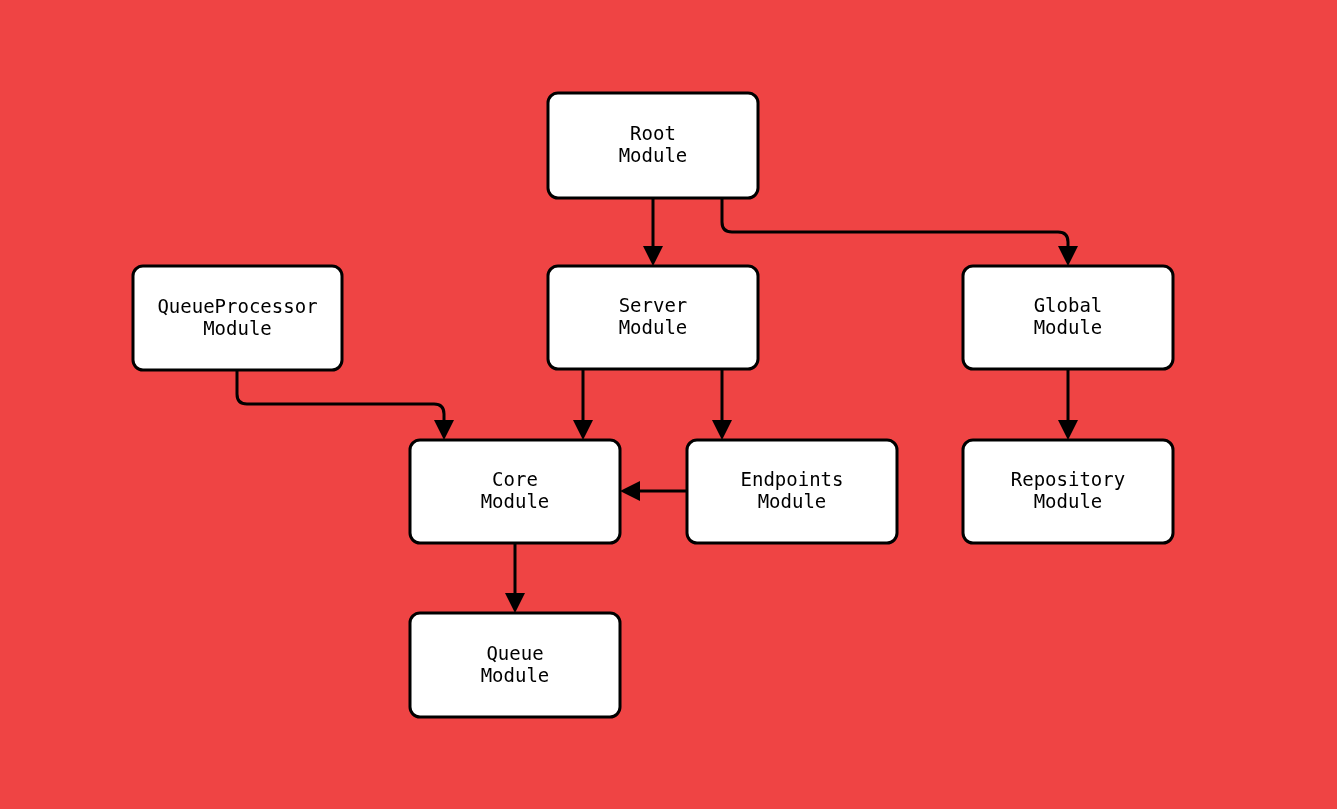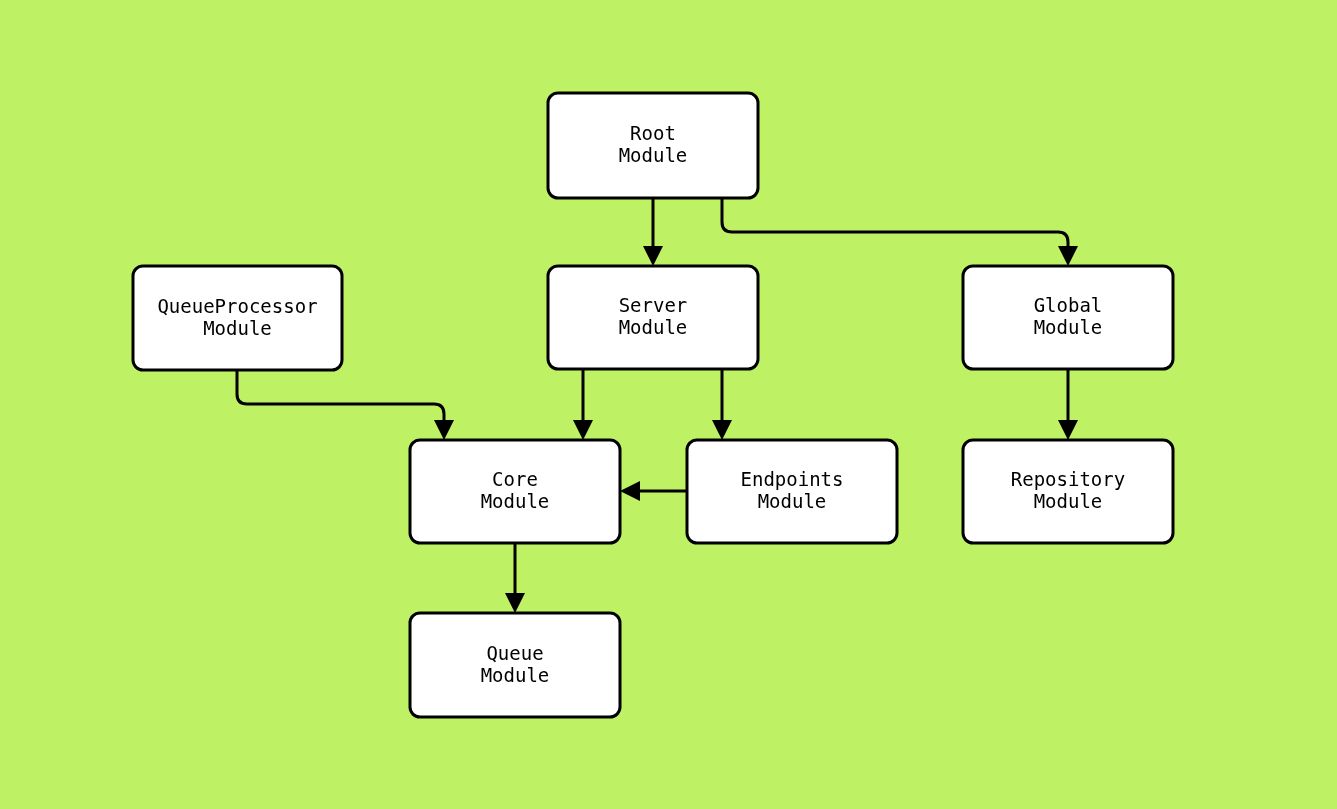--- a/index.html
+++ b/index.html
@@ -10,21 +10,21 @@
   body {
     width: 1337px;
     height: 809px;
     overflow: hidden;
     font-family: "DejaVu Sans Mono", monospace;
   }
   #diagram-canvas {
     position: relative;
     width: 1337px;
     height: 809px;
-    background: #bef264;
+    background: #ef4444;
   }
   svg#graph {
     position: absolute;
     left: 0;
     top: 0;
     width: 1337px;
     height: 809px;
     display: block;
   }
   .node-box {

